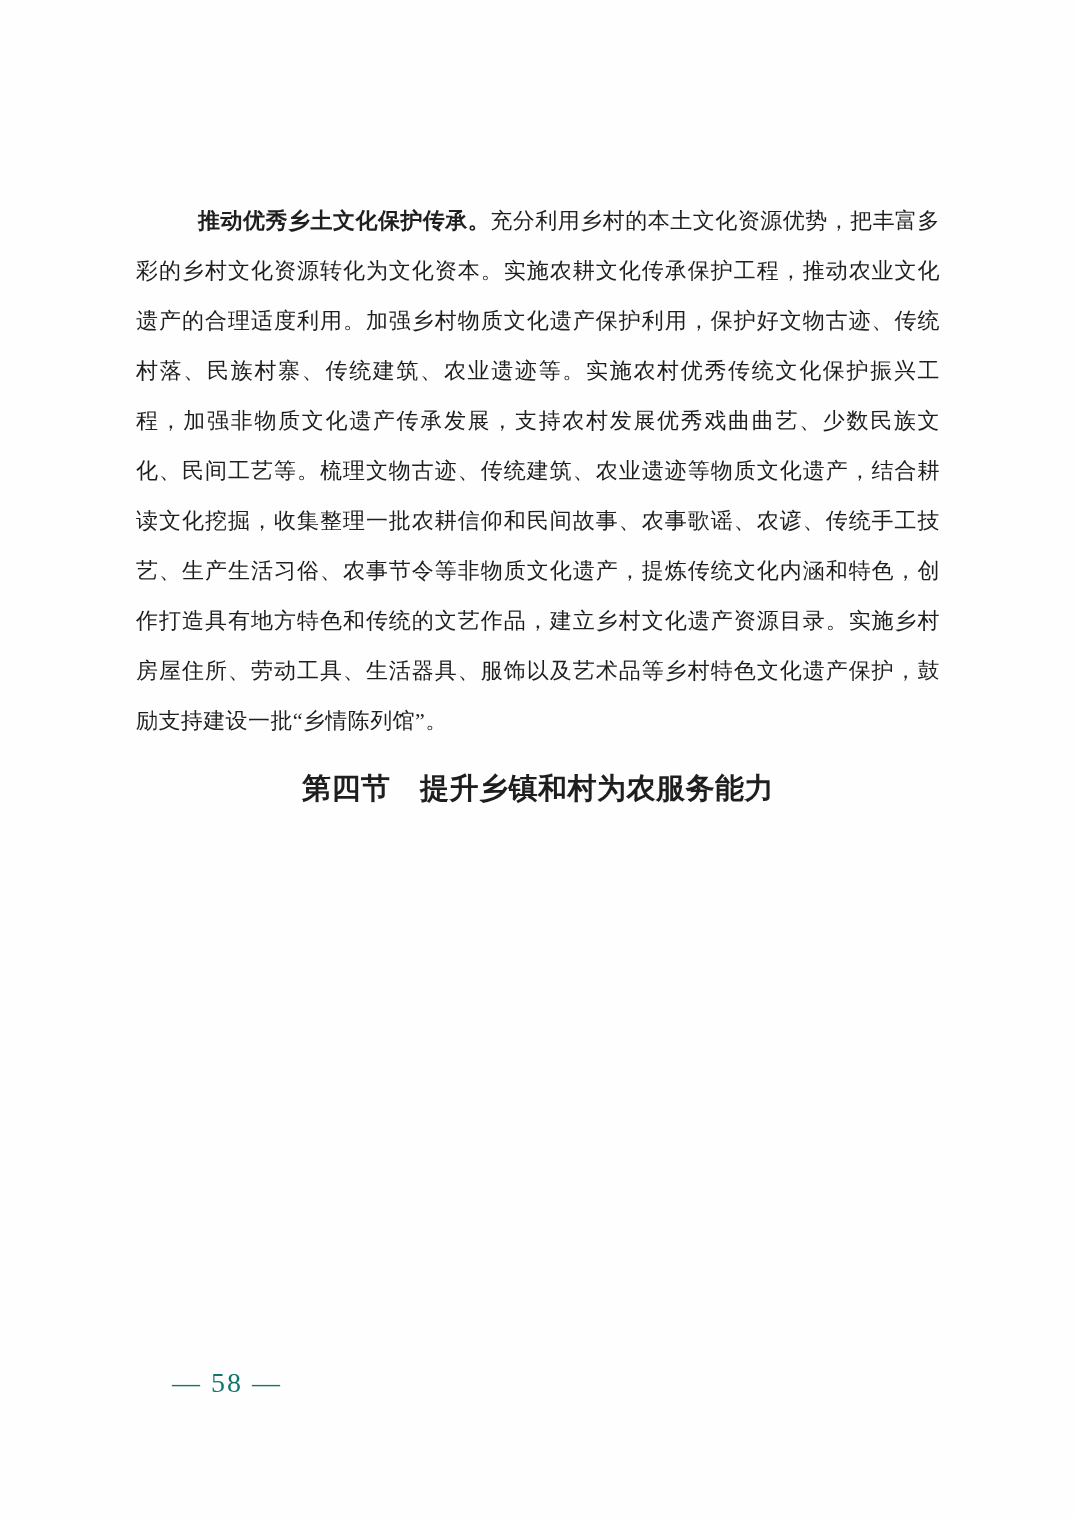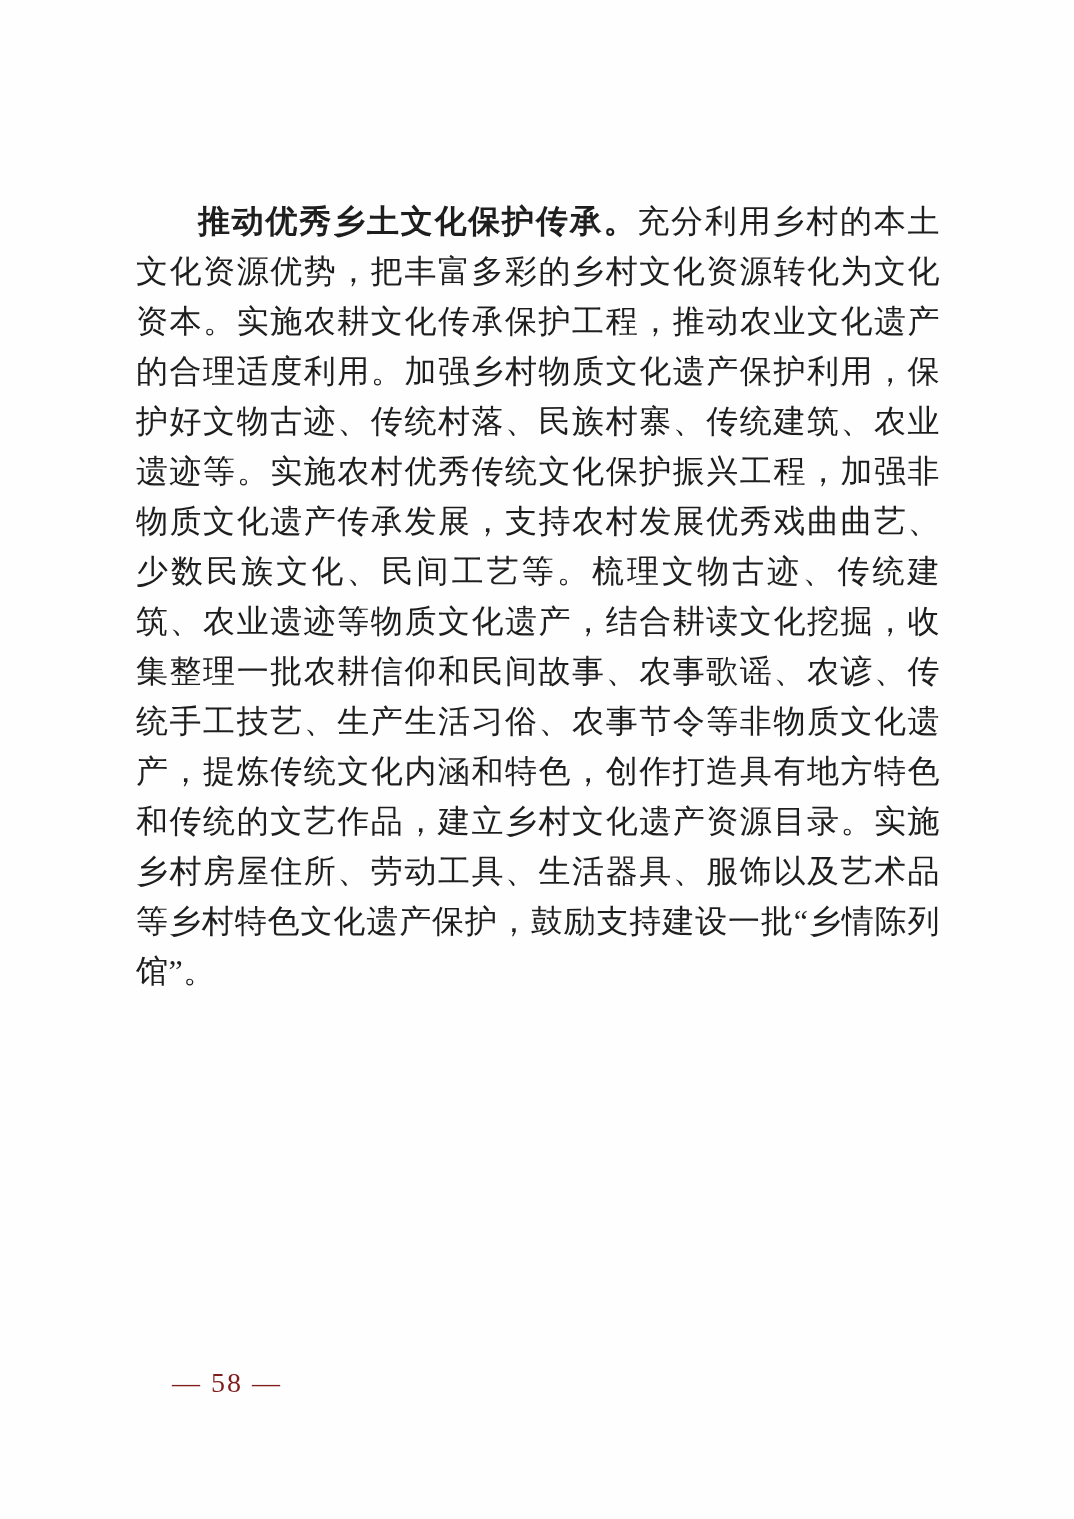--- a/index.html
+++ b/index.html
@@ -17,21 +17,21 @@
     overflow: hidden;
   }
   .content {
     position: absolute;
     left: 136px;
     top: 196px;
     width: 804px;
   }
   .para {
     margin: 0;
-    font-size: 32px;
+    font-size: 22px;
     line-height: 50px;
     letter-spacing: 0.4px;
     text-align: justify;
     text-justify: inter-character;
     text-indent: 62px;
   }
   .para .lead {
     font-weight: bold;
   }
   .section-heading {
@@ -43,28 +43,29 @@
     text-indent: 0;
     letter-spacing: 0.5px;
   }
   .page-number {
     position: absolute;
     left: 172px;
     top: 1358px;
     font-size: 28px;
     line-height: 50px;
     letter-spacing: 2px;
-    color: #7f1d1d;
+    color: #0f766e;
     white-space: pre;
   }
 </style>
 </head>
 <body>
 
 <div class="page">
   <div class="content">
     <p class="para"><span class="lead">推动优秀乡土文化保护传承。</span><span>充分利用乡村的本土文化资源优势，把丰富多彩的乡村文化资源转化为文化资本。实施农耕文化传承保护工程，推动农业文化遗产的合理适度利用。加强乡村物质文化遗产保护利用，保护好文物古迹、传统村落、民族村寨、传统建筑、农业遗迹等。实施农村优秀传统文化保护振兴工程，加强非物质文化遗产传承发展，支持农村发展优秀戏曲曲艺、少数民族文化、民间工艺等。梳理文物古迹、传统建筑、农业遗迹等物质文化遗产，结合耕读文化挖掘，收集整理一批农耕信仰和民间故事、农事歌谣、农谚、传统手工技艺、生产生活习俗、农事节令等非物质文化遗产，提炼传统文化内涵和特色，创作打造具有地方特色和传统的文艺作品，建立乡村文化遗产资源目录。实施乡村房屋住所、劳动工具、生活器具、服饰以及艺术品等乡村特色文化遗产保护，鼓励支持建设一批“乡情陈列馆”。</span></p>
 
+    <p class="section-heading">第四节　提升乡镇和村为农服务能力</p>
 
   </div>
 
   <div class="page-number">— 58 —</div>
 </div>
 
 </body></html>

